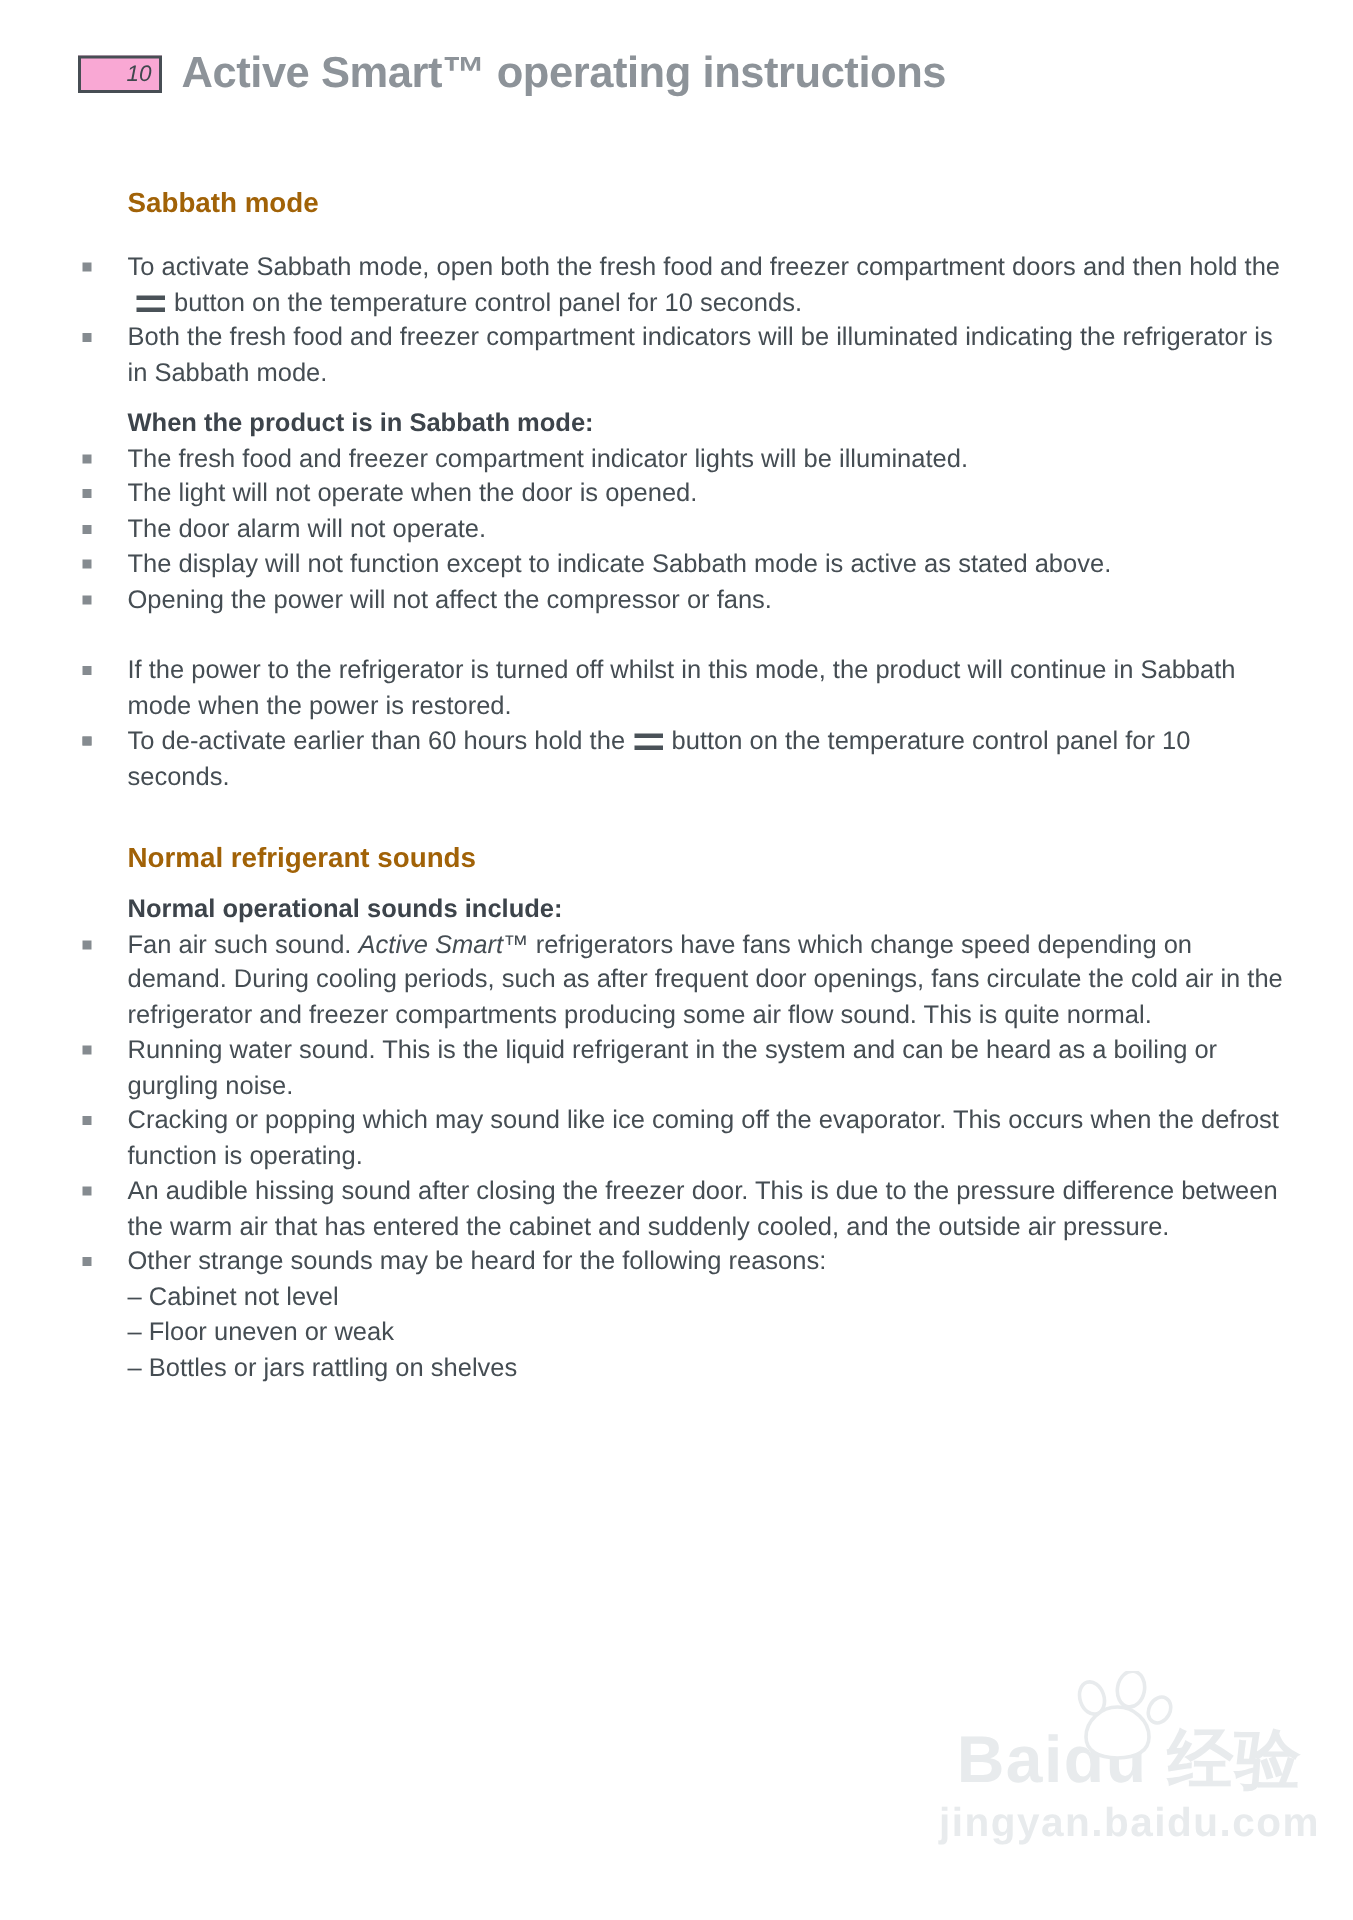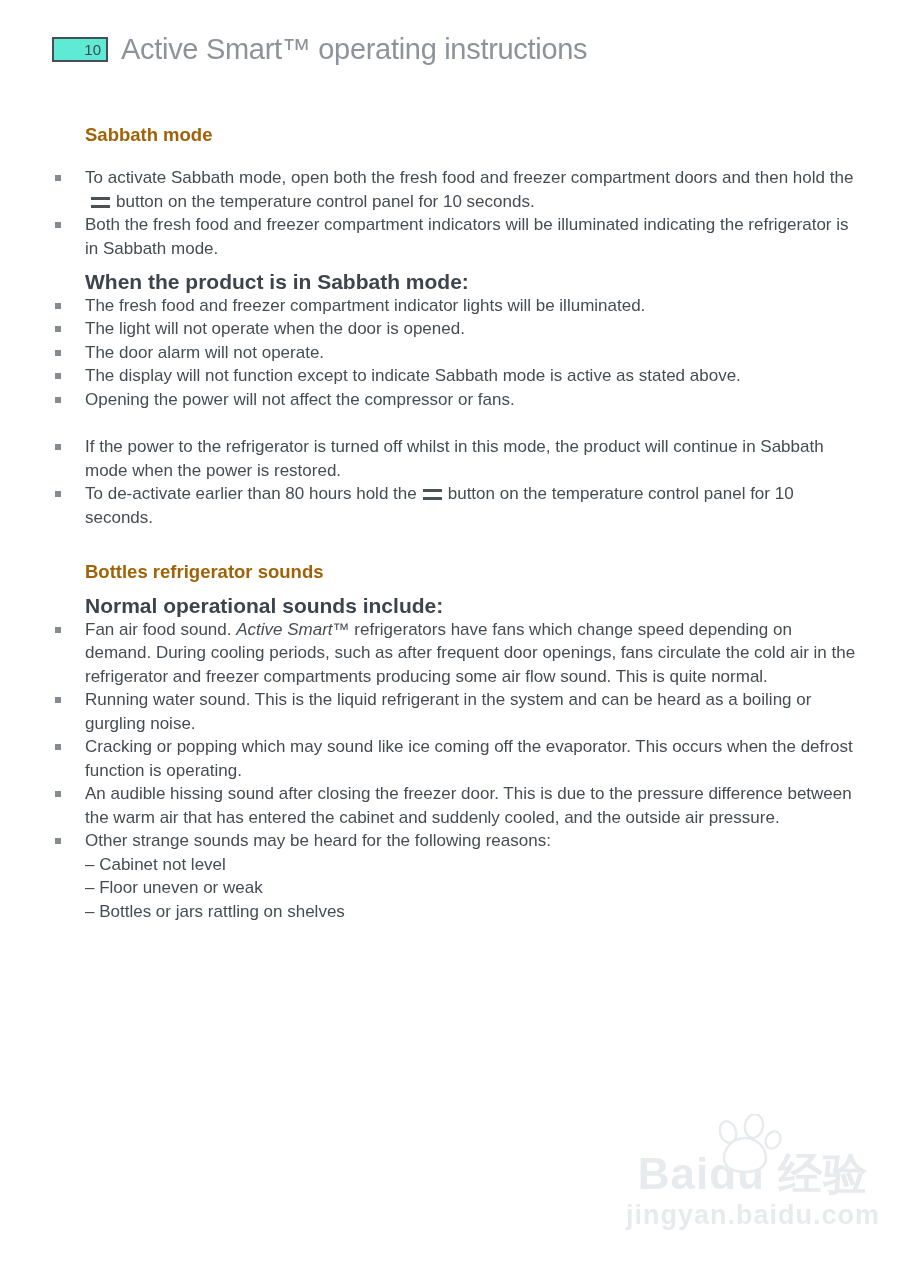--- a/index.html
+++ b/index.html
@@ -25,25 +25,26 @@
   .page-num-box {
     width: 56px;
     height: 25px;
     border: 2px solid #474e54;
     display: flex;
     align-items: center;
     justify-content: flex-end;
     padding-right: 5px;
     font-size: 15px;
     color: #3f474d;
-    background: #5eead4;
+    background: #f9a8d4;
+    font-style: italic;
   }
   .doc-title {
     font-size: 29px;
-    font-weight: 400;
+    font-weight: 700;
     color: #8d9399;
     letter-spacing: -0.3px;
     white-space: nowrap;
   }
   
   .content {
     position: absolute;
     left: 85px;
     top: 123px;
     width: 772px;
@@ -51,21 +52,21 @@
     line-height: 23.5px;
     color: #454d53;
   }
   h2.section {
     font-size: 18.5px;
     line-height: 23px;
     font-weight: 700;
     color: #a16207;
   }
   h3.subhead {
-    font-size: 21px;
+    font-size: 17px;
     line-height: 23.5px;
     font-weight: 700;
     color: #3d444b;
   }
   ul.bullets { list-style: none; }
   ul.bullets > li {
     position: relative;
   }
   .sq {
     position: absolute;
@@ -161,33 +162,33 @@
     <ul class="bullets mt24">
       <li>
         <span class="sq"></span>
         <span>If the power to the refrigerator is turned off whilst in this mode, the product will continue in Sabbath mode when the power is restored.</span>
       </li>
       <li>
         <span class="sq"></span>
       </li>
       <li>
         <span class="sq"></span>
-        <span>To de-activate earlier than 80 hours hold the</span><span class="eqsym"></span><span>button on the temperature control panel for 10 seconds.</span>
-      </li>
-    </ul>
-
-    <h2 class="section mt31">Bottles refrigerator sounds</h2>
+        <span>To de-activate earlier than 60 hours hold the</span><span class="eqsym"></span><span>button on the temperature control panel for 10 seconds.</span>
+      </li>
+    </ul>
+
+    <h2 class="section mt31">Normal refrigerant sounds</h2>
 
 
     <h3 class="subhead mt11">Normal operational sounds include:</h3>
 
     <ul class="bullets">
       <li>
         <span class="sq"></span>
-        <span>Fan air food sound. </span><em>Active Smart™</em><span> refrigerators have fans which change speed depending on demand. During cooling periods, such as after frequent door openings, fans circulate the cold air in the refrigerator and freezer compartments producing some air flow sound. This is quite normal.</span>
+        <span>Fan air such sound. </span><em>Active Smart™</em><span> refrigerators have fans which change speed depending on demand. During cooling periods, such as after frequent door openings, fans circulate the cold air in the refrigerator and freezer compartments producing some air flow sound. This is quite normal.</span>
       </li>
       <li>
         <span class="sq"></span>
         <span>Running water sound. This is the liquid refrigerant in the system and can be heard as a boiling or gurgling noise.</span>
       </li>
       <li>
         <span class="sq"></span>
         <span>Cracking or popping which may sound like ice coming off the evaporator. This occurs when the defrost function is operating.</span>
       </li>
       <li>

